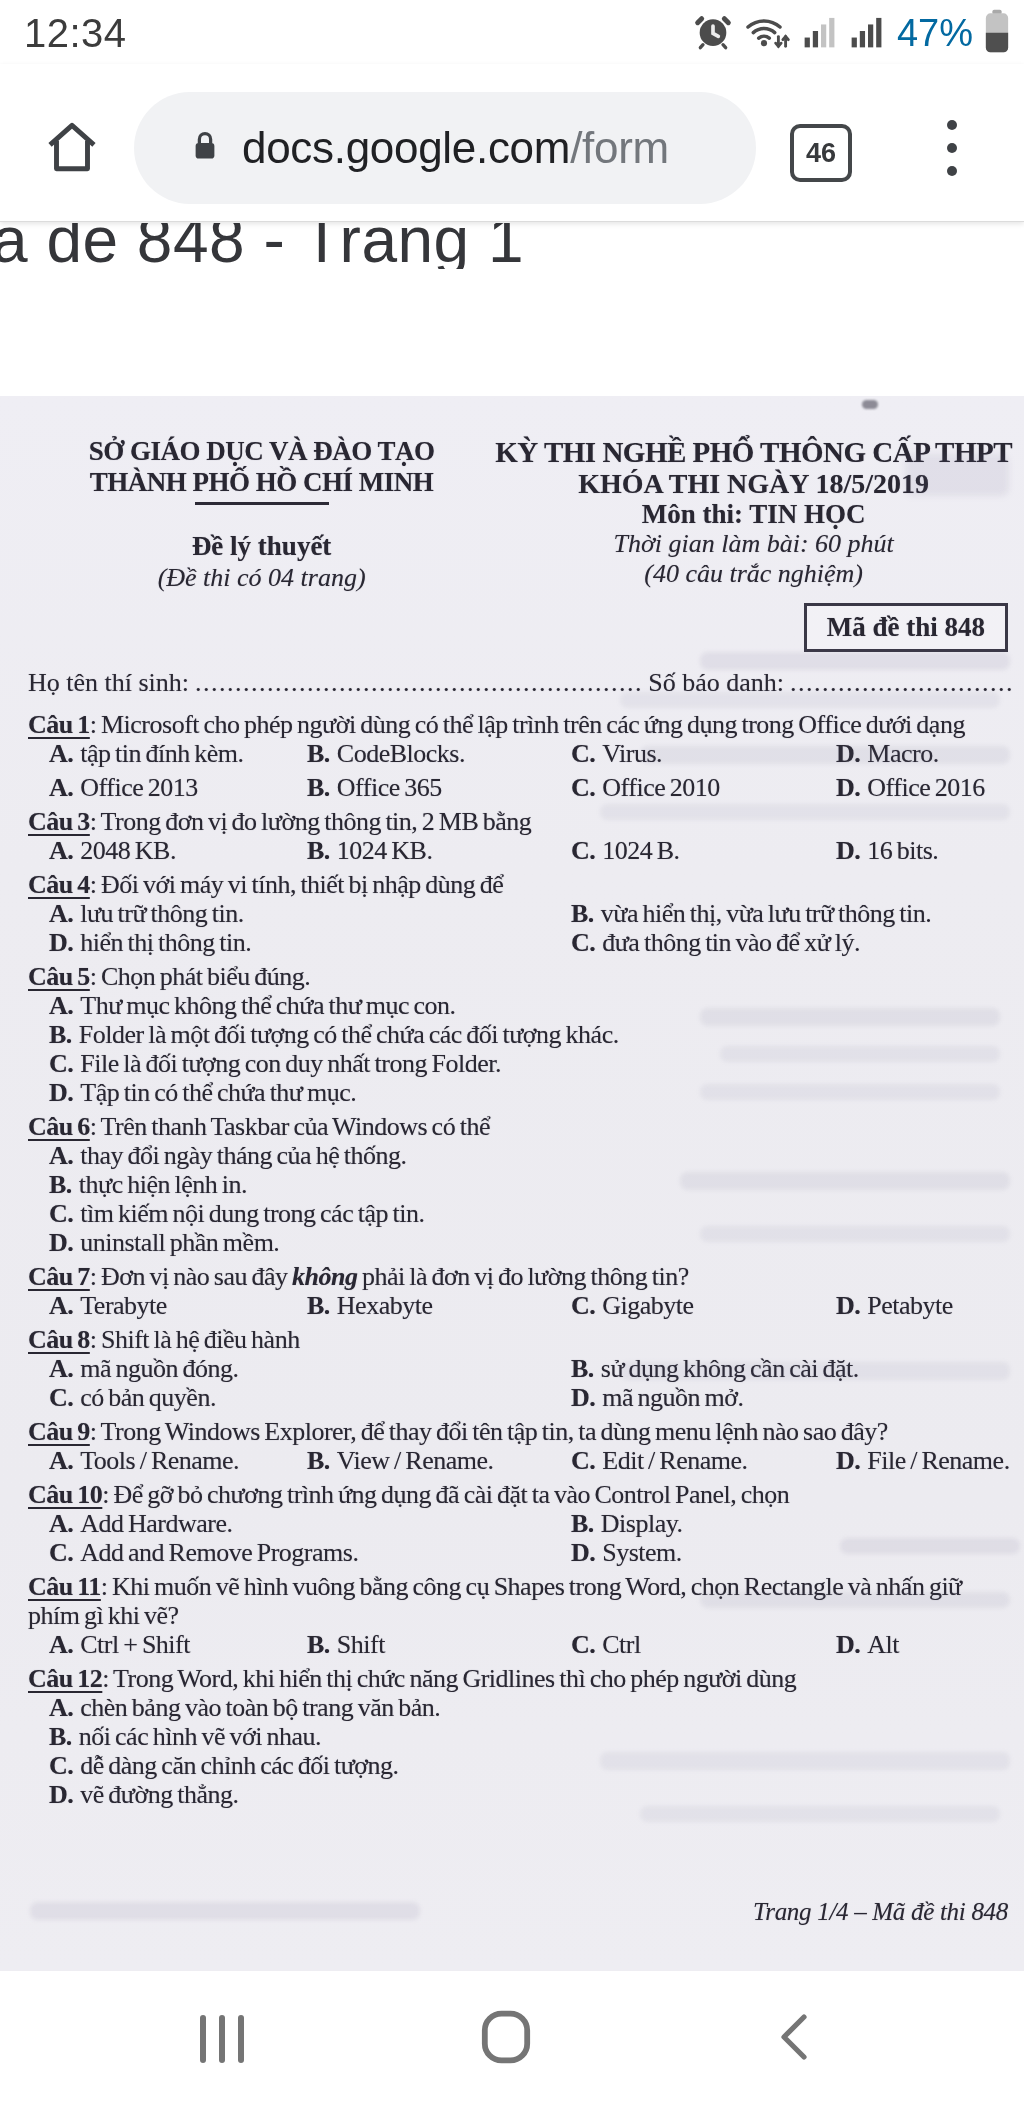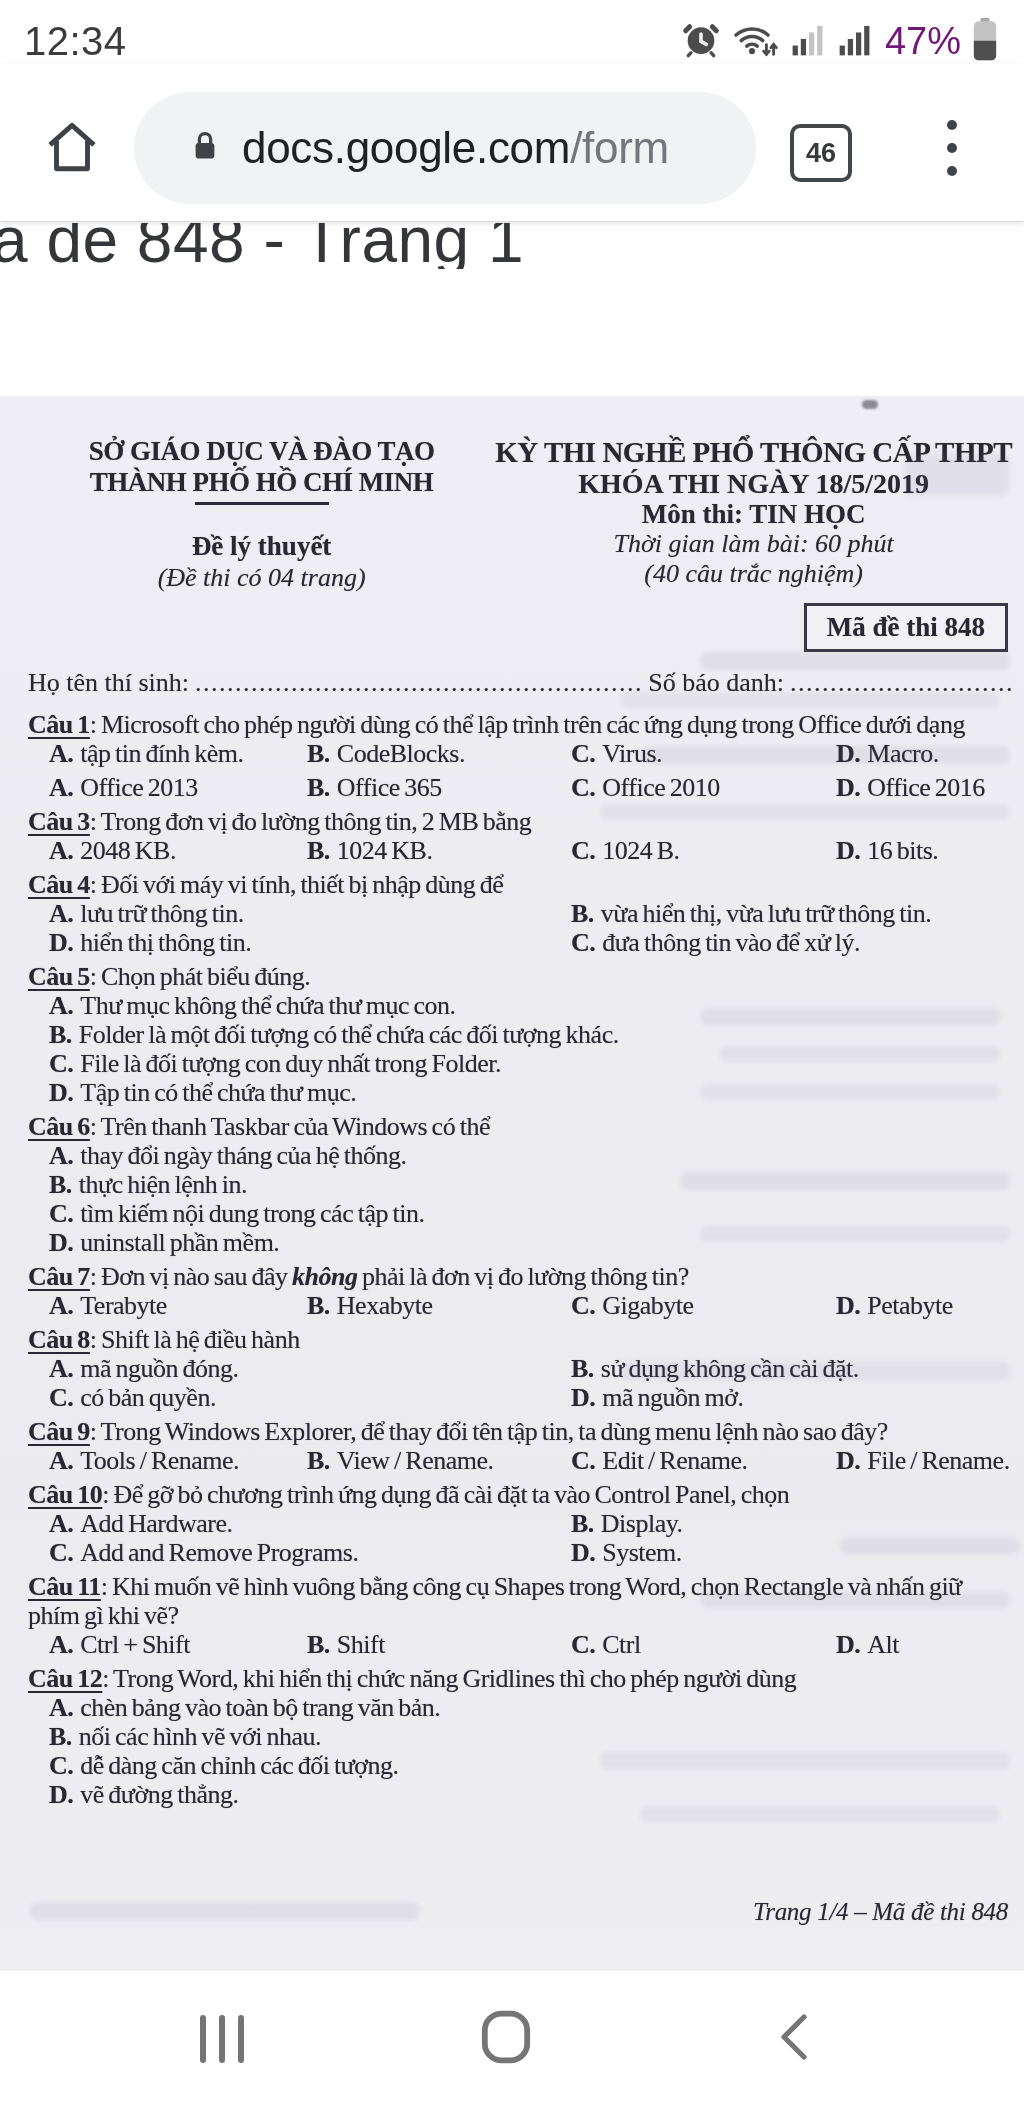--- a/index.html
+++ b/index.html
@@ -1,24 +1,24 @@
 <!DOCTYPE html>
 <html><head>
 <meta charset="utf-8">
 <style>
   * { margin:0; padding:0; box-sizing:border-box; }
   html,body { width:1024px; }
   body { height:2106px; position:relative; background:#fff; font-family:"Liberation Sans", sans-serif; overflow:hidden; }
 
   
-  .status-bar { position:absolute; top:8px; left:0; width:1024px; height:64px; background:#fff;
-    display:flex; align-items:center; justify-content:space-between; padding:2px 26px 0 24px; }
+  .status-bar { position:absolute; top:0; left:0; width:1024px; height:64px; background:#fff;
+    display:flex; align-items:center; justify-content:space-between; padding:2px 14px 0 24px; }
   .sb-time { font-size:40px; color:#3c3c3c; letter-spacing:0.5px; }
   .sb-right { display:flex; align-items:center; gap:11px; }
-  .sb-pct { font-size:38px; color:#701a75; }
+  .sb-pct { font-size:38px; color:#0369a1; }
 
   
   .browser-bar { position:absolute; top:64px; left:0; width:1024px; height:158px; background:#fff;
     border-bottom:1px solid #dcdcdc; box-shadow:0 2px 5px rgba(0,0,0,.10); z-index:5; }
   .home-btn { position:absolute; left:40px; top:52px; width:64px; height:62px; }
   .url-pill { position:absolute; left:134px; top:28px; width:622px; height:112px; border-radius:56px;
     background:#f1f2f4; display:flex; align-items:center; padding-left:56px; }
   .lock { margin-right:22px; flex:0 0 auto; }
   .url-text { font-size:44px; color:#202124; letter-spacing:-0.3px; white-space:nowrap; }
   .url-path { color:#73777c; }

